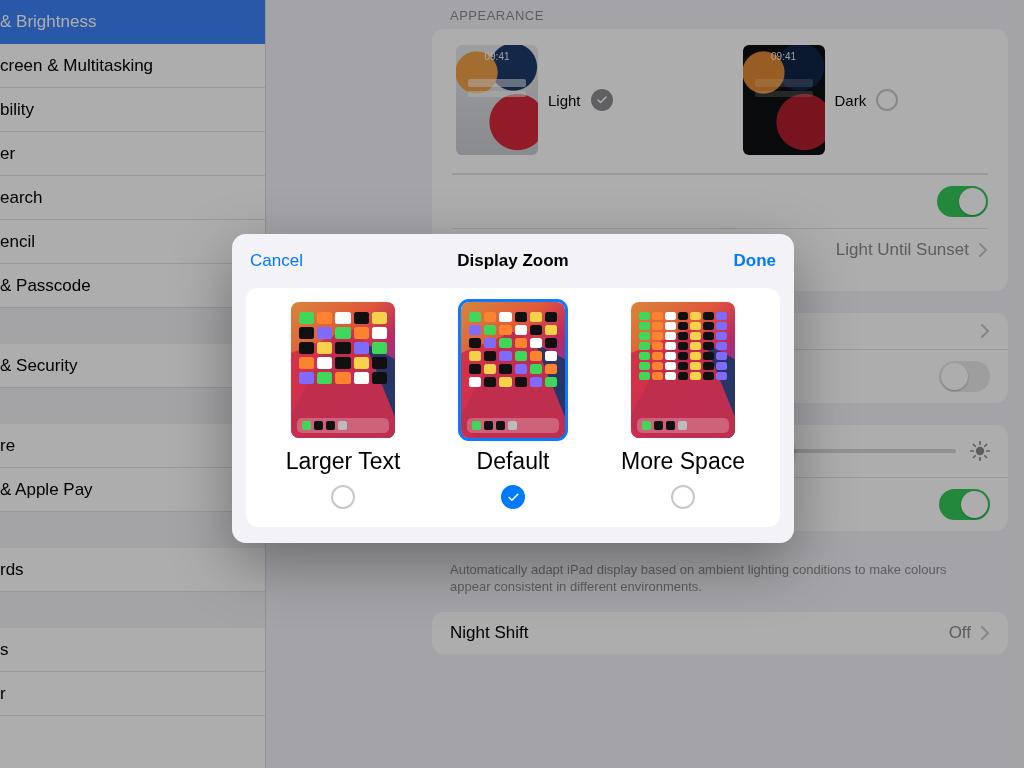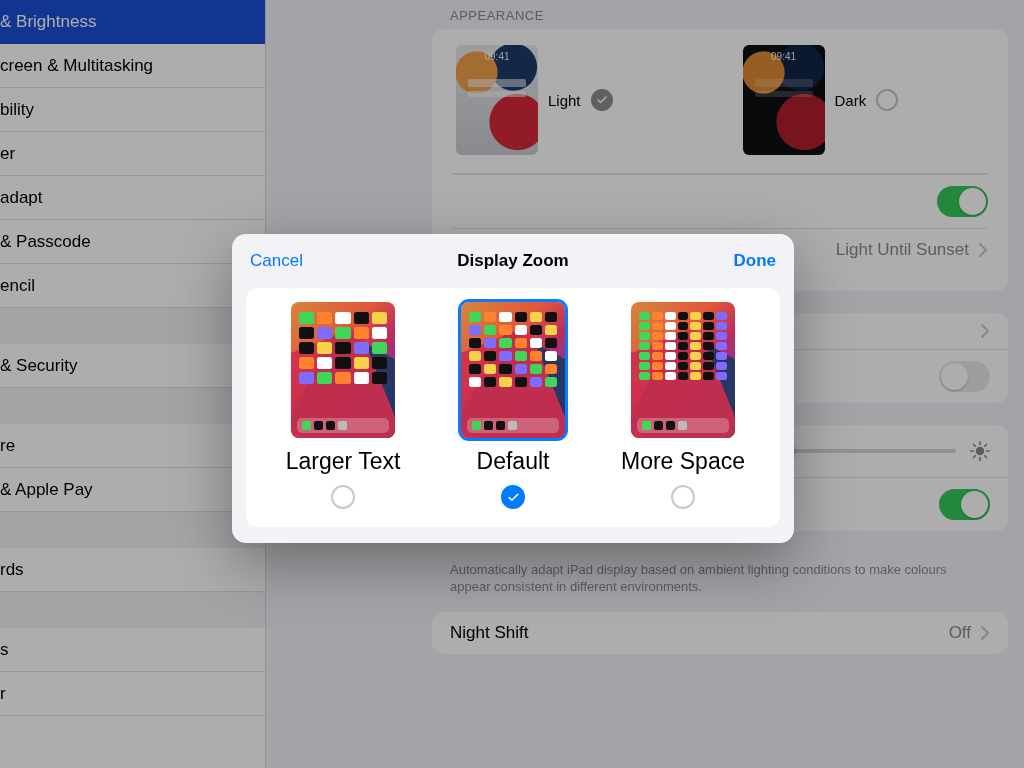--- a/index.html
+++ b/index.html
@@ -16,21 +16,21 @@
     position: absolute; left: 0; top: 0; width: 266px; height: 768px;
     background: #fff; border-right: 1px solid #d7d7dc;
   }
   .side-item {
     display: flex; align-items: center;
     height: 44px; font-size: 17px;
     padding-left: 0; padding-right: 16px;
     border-bottom: 0.5px solid rgba(0,0,0,0.12);
     color: #000;
   }
-  .side-item.active { background: #1d4ed8; color: #fff; border-bottom-color: transparent; text-align: center; }
+  .side-item.active { background: #3b82f6; color: #fff; border-bottom-color: transparent; text-align: center; }
   .side-item .side-label { padding-left: 0; }
   .side-gap { height: 36px; background: #f2f2f7; border-bottom: none; }
   .side-item:not(.nogap-top) { border-top: none; }
 
   
   .main {
     position: absolute; left: 266px; top: 0; right: 0; height: 768px;
     background: #f2f1f6;
     overflow: hidden;
   }
@@ -210,27 +210,27 @@
     <div class="side-item">
       <span class="side-label">creen &amp; Multitasking</span>
     </div>
     <div class="side-item">
       <span class="side-label">bility</span>
     </div>
     <div class="side-item">
       <span class="side-label">er</span>
     </div>
     <div class="side-item">
-      <span class="side-label">adapt</span>
+      <span class="side-label">earch</span>
+    </div>
+    <div class="side-item">
+      <span class="side-label">encil</span>
     </div>
     <div class="side-item">
       <span class="side-label"> &amp; Passcode</span>
-    </div>
-    <div class="side-item">
-      <span class="side-label">encil</span>
     </div>
     <div class="side-gap"></div>
     <div class="side-item">
       <span class="side-label"> &amp; Security</span>
     </div>
     <div class="side-gap"></div>
     <div class="side-item">
       <span class="side-label">re</span>
     </div>
     <div class="side-item">

